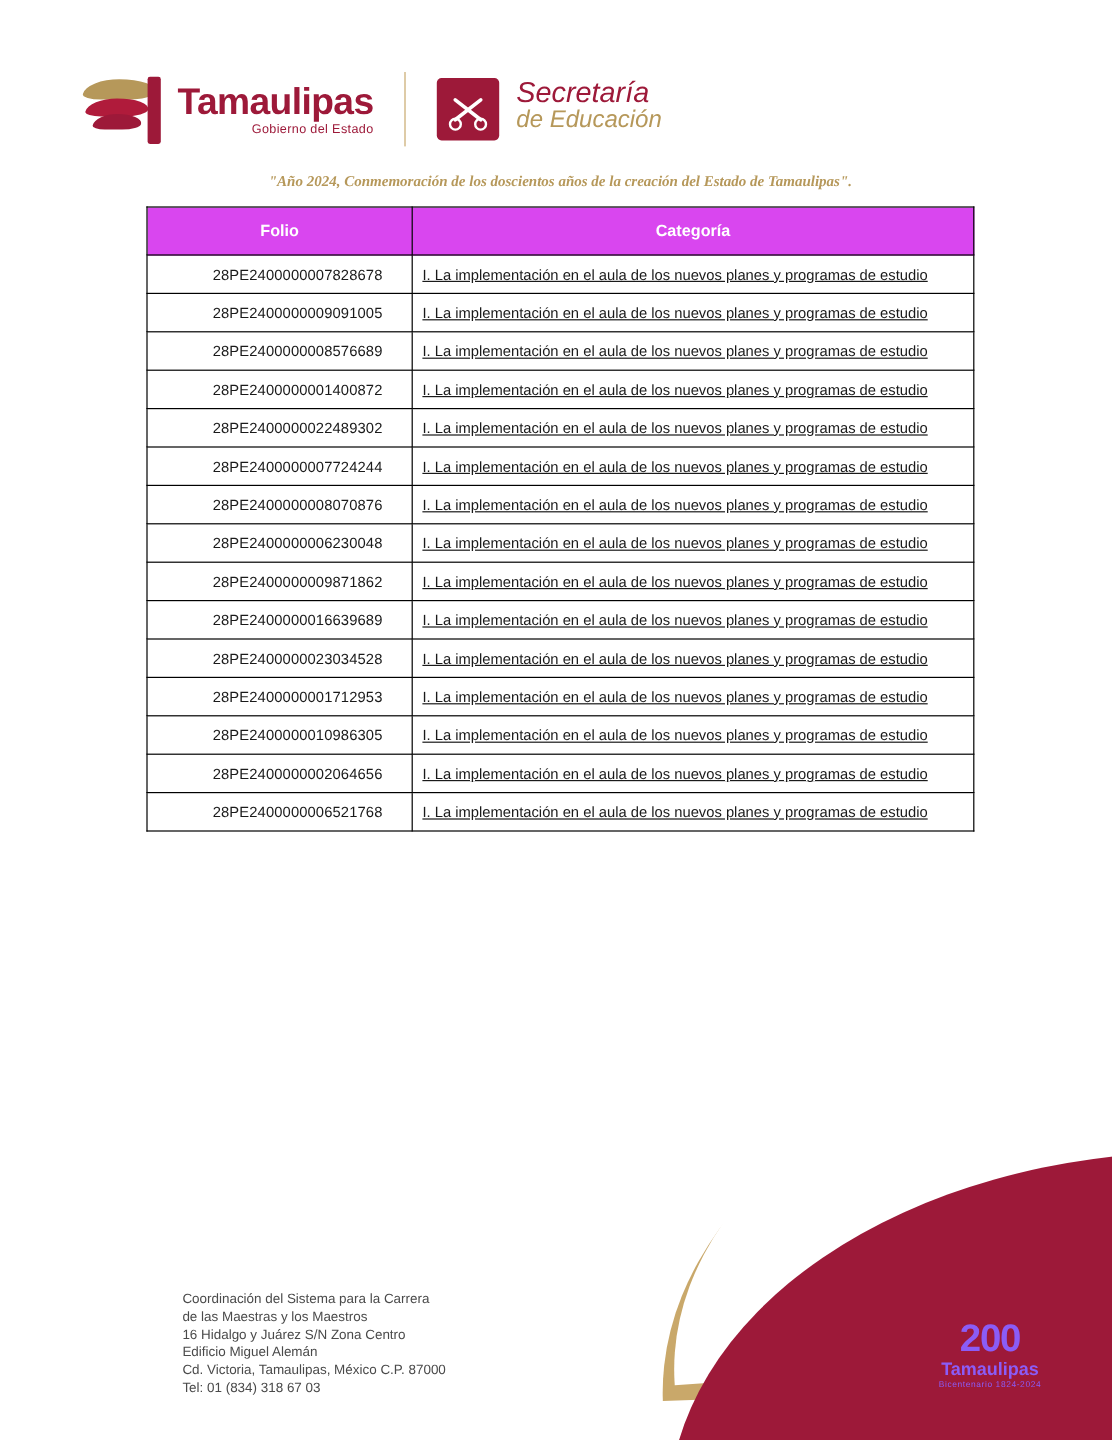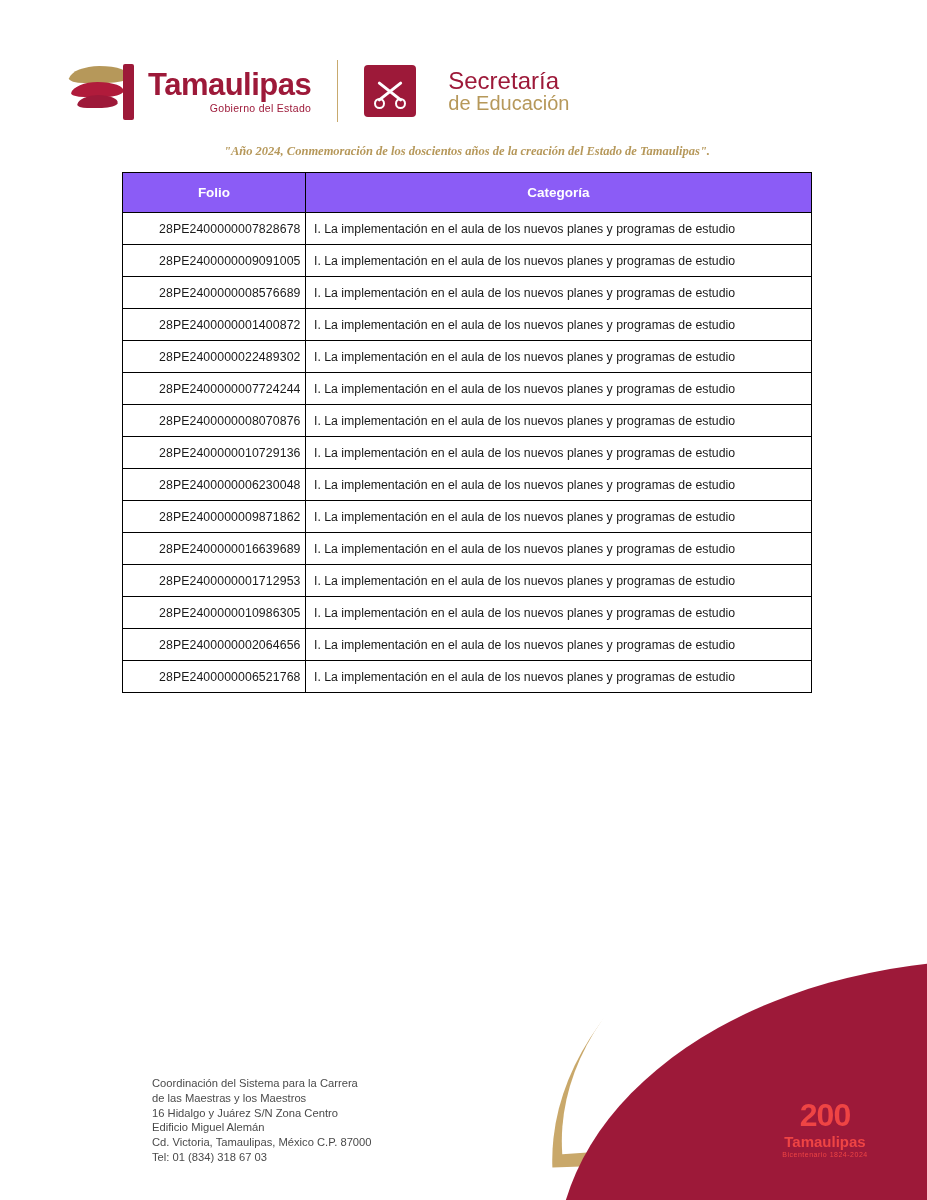--- a/index.html
+++ b/index.html
@@ -86,22 +86,23 @@
     text-align: right;
   }
   .divider-vert {
     width: 1px;
     height: 62px;
     background: #c8aa6e;
     margin: 0 26px;
   }
   .logo-sep {
     display: flex;
-    align-items: center;
-    gap: 32px;
+    align-items: flex-start;
+    gap: 14px;
+    font-style: italic;
   }
   .sep-badge {
     width: 52px;
     height: 52px;
     background: #9d1939;
     border-radius: 4px;
     position: relative;
   }
   .sep-badge .tool1, .sep-badge .tool2 {
     position: absolute;
@@ -156,44 +157,45 @@
     top: 172px;
     left: 122px;
     width: 690px;
   }
   table {
     border-collapse: collapse;
     width: 690px;
     table-layout: fixed;
   }
   thead th {
-    background: #8b5cf6;
+    background: #d946ef;
     color: #ffffff;
     font-size: 13.5px;
     font-weight: bold;
-    padding: 12px 1px;
+    padding: 12px 20px;
     border: 1px solid #000000;
     text-align: center;
   }
   thead th.col-folio { width: 180px; }
   tbody td {
     border: 1px solid #000000;
     font-size: 12.3px;
     color: #1a1a1a;
     padding: 7px 6px;
     height: 17px;
   }
   tbody td.folio {
     text-align: center;
     letter-spacing: 0.1px;
     padding-left: 36px;
   }
   tbody td.categoria {
     text-align: left;
     padding-left: 8px;
+    text-decoration: underline;
   }
 
   
   .footer-text {
     position: absolute;
     left: 152px;
     top: 1076px;
     font-size: 11.2px;
     line-height: 1.32;
     color: #4a4a4a;
@@ -237,21 +239,21 @@
     background: #ffffff;
     border-radius: 100% 0 0 0;
     transform: rotate(-4deg);
   }
   .bicentenario {
     position: absolute;
     right: 42px;
     bottom: 42px;
     width: 120px;
     text-align: center;
-    color: #ef4444;
+    color: #8b5cf6;
     z-index: 5;
   }
   .bicentenario .big200 {
     font-size: 32px;
     font-weight: bold;
     letter-spacing: -1px;
     line-height: 1;
   }
   .bicentenario .bi-name {
     font-size: 15px;
@@ -330,33 +332,33 @@
         </tr>
         <tr>
           <td class="folio">28PE2400000007724244</td>
           <td class="categoria">I. La implementación en el aula de los nuevos planes y programas de estudio</td>
         </tr>
         <tr>
           <td class="folio">28PE2400000008070876</td>
           <td class="categoria">I. La implementación en el aula de los nuevos planes y programas de estudio</td>
         </tr>
         <tr>
-          <td class="folio">28PE2400000010729136</td>
-          <td class="categoria">I. La implementación en el aula de los nuevos planes y programas de estudio</td>
-        </tr>
-        <tr>
           <td class="folio">28PE2400000006230048</td>
           <td class="categoria">I. La implementación en el aula de los nuevos planes y programas de estudio</td>
         </tr>
         <tr>
           <td class="folio">28PE2400000009871862</td>
           <td class="categoria">I. La implementación en el aula de los nuevos planes y programas de estudio</td>
         </tr>
         <tr>
           <td class="folio">28PE2400000016639689</td>
+          <td class="categoria">I. La implementación en el aula de los nuevos planes y programas de estudio</td>
+        </tr>
+        <tr>
+          <td class="folio">28PE2400000023034528</td>
           <td class="categoria">I. La implementación en el aula de los nuevos planes y programas de estudio</td>
         </tr>
         <tr>
           <td class="folio">28PE2400000001712953</td>
           <td class="categoria">I. La implementación en el aula de los nuevos planes y programas de estudio</td>
         </tr>
         <tr>
           <td class="folio">28PE2400000010986305</td>
           <td class="categoria">I. La implementación en el aula de los nuevos planes y programas de estudio</td>
         </tr>

